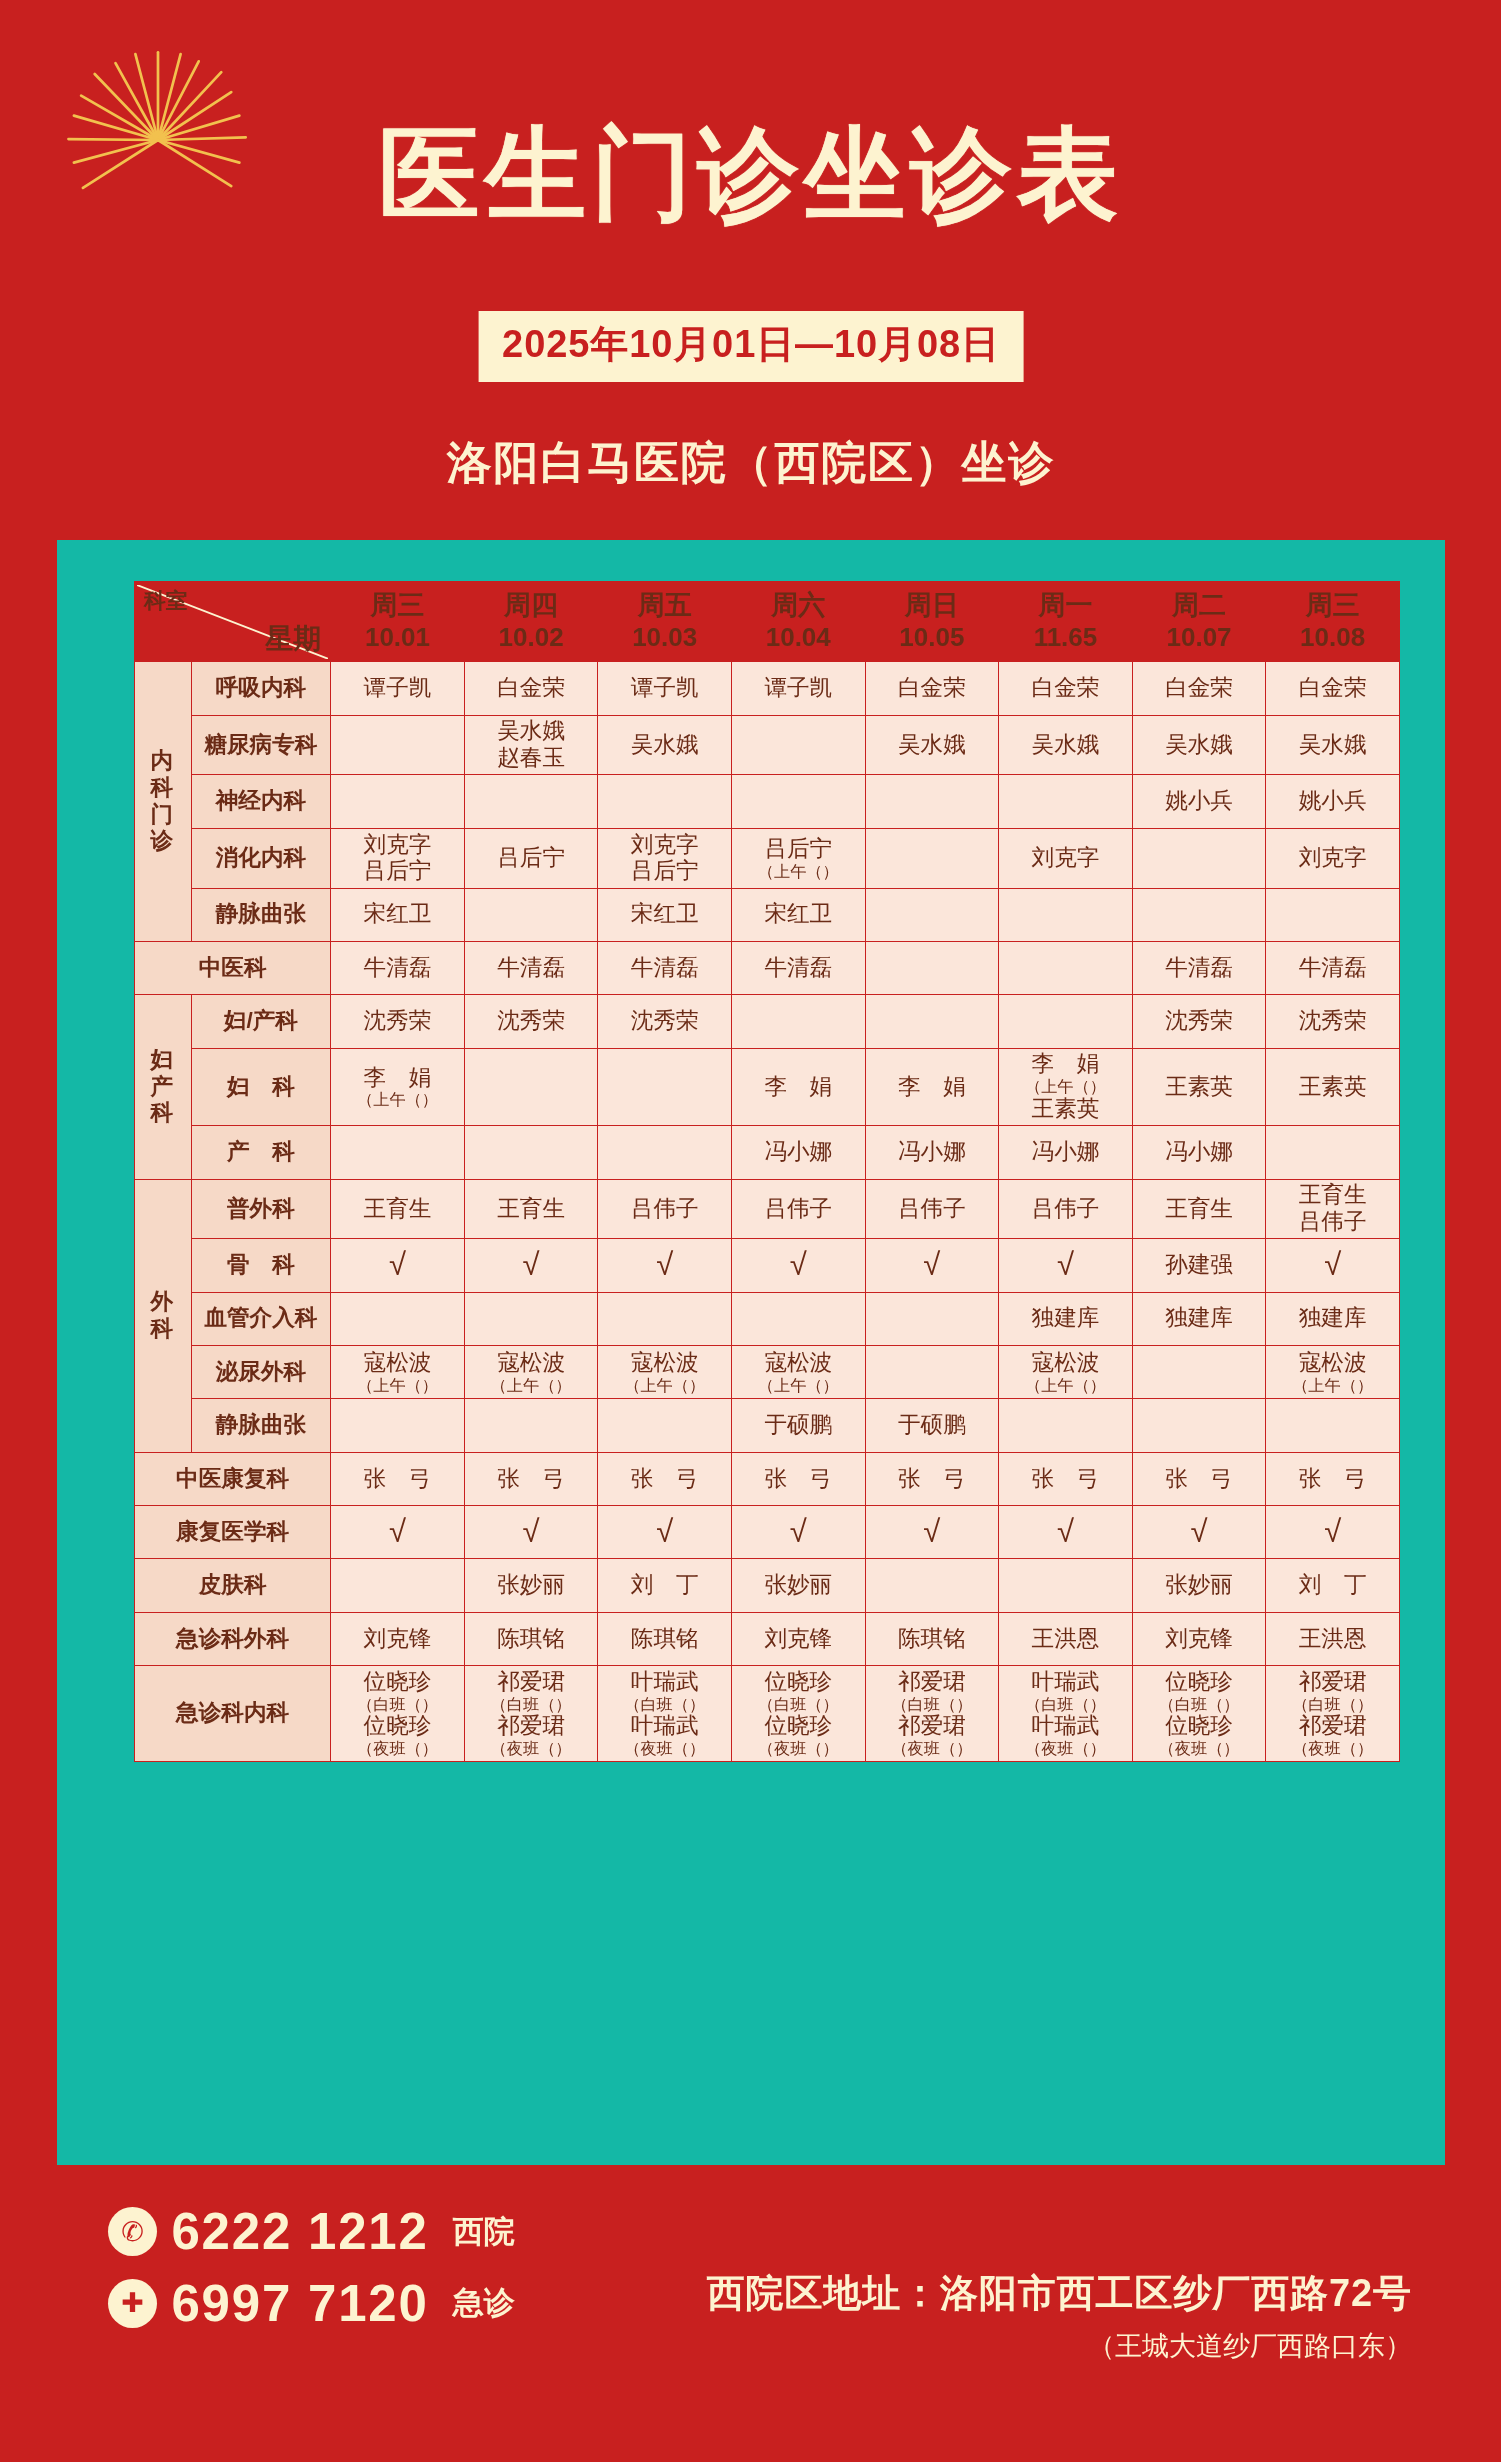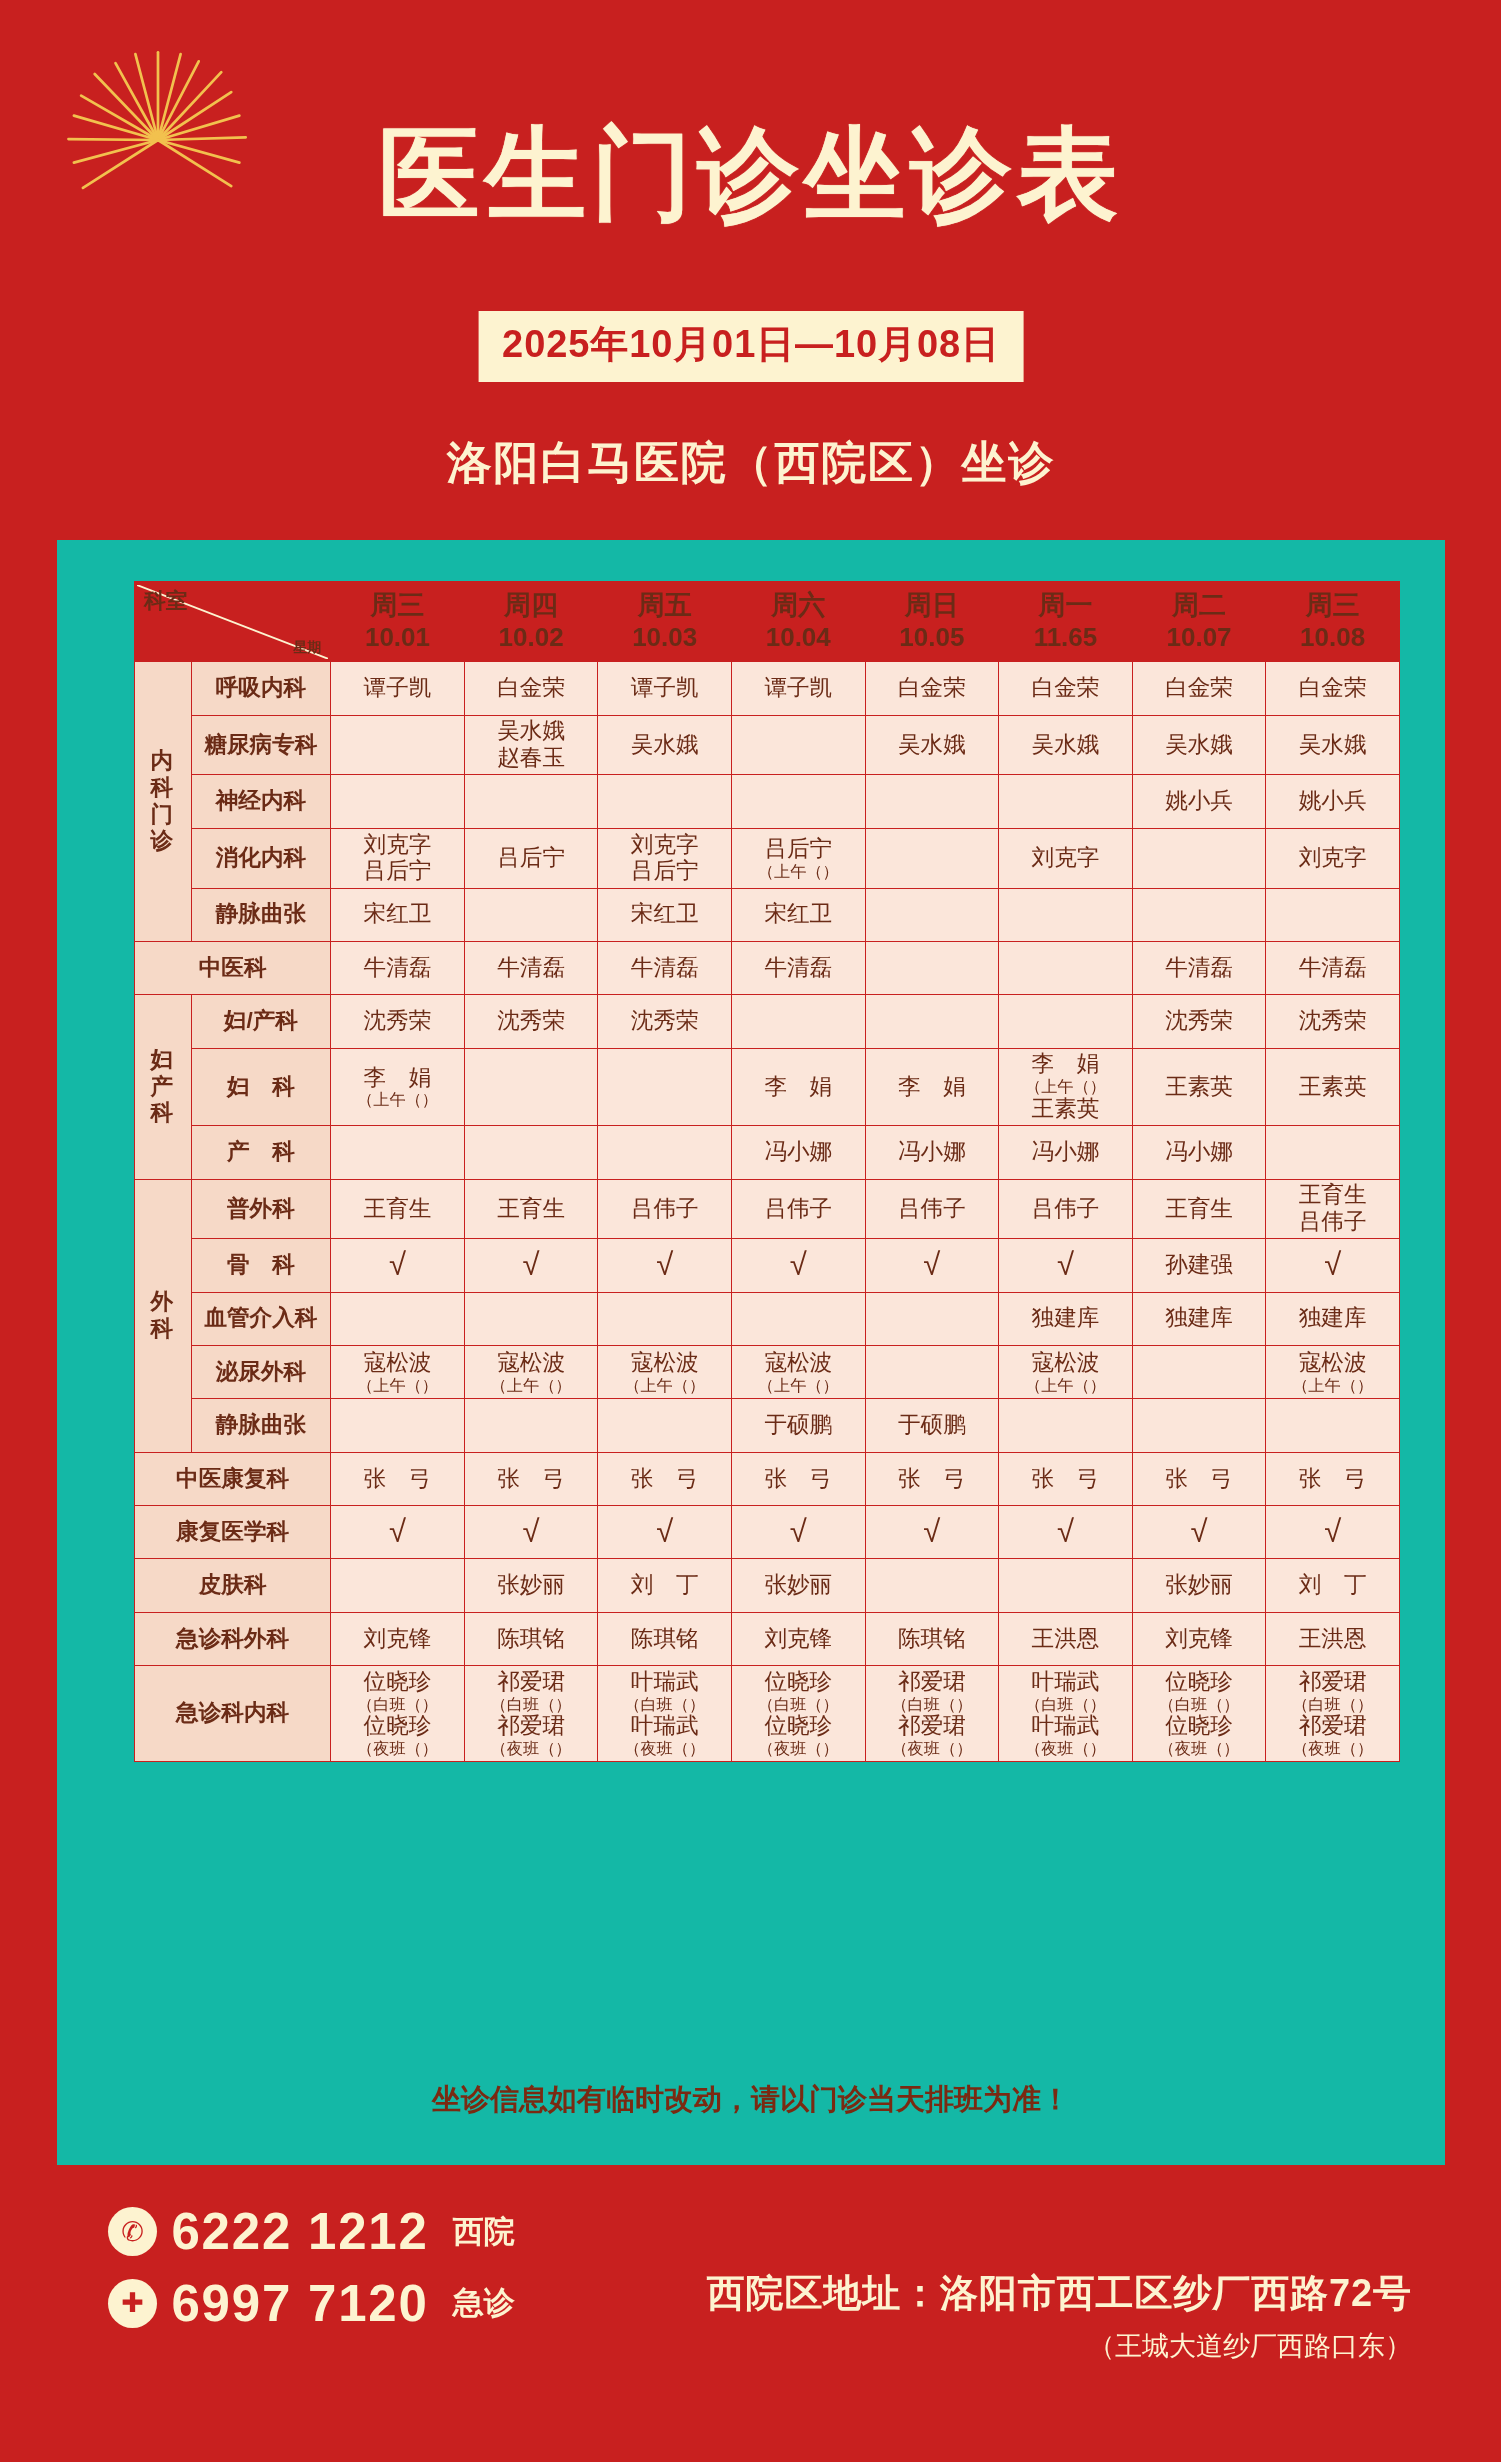--- a/index.html
+++ b/index.html
@@ -61,21 +61,21 @@
   thead td{
     background:#c8201f;color:#fdf3d0;font-weight:bold;font-size:27px;
     border:1.8px solid #c8201f;
   }
   td.corner{
     background:#c8201f;color:#fdf3d0;position:relative;height:74px;
     padding:0;
   }
   .corner-inner{position:relative;width:100%;height:100%;}
   .corner-ks{position:absolute;left:7.2px;top:3.6px;font-size:21.7px;}
-  .corner-xq{position:absolute;right:7.2px;bottom:3.6px;font-size:14px;}
+  .corner-xq{position:absolute;right:7.2px;bottom:3.6px;font-size:28px;}
   .corner-line{
     position:absolute;left:0;top:0;width:100%;height:100%;
   }
   .dayname{display:block;font-size:27px;}
   .daydate{display:block;font-size:26px;}
   .sub{font-size:16.2px;display:block;line-height:1.1;}
   .chk{font-size:31px;color:#6b2b16;}
   .note{
     position:absolute;left:0;right:0;bottom:45px;text-align:center;
     font-size:29px;color:#7a2a12;font-weight:bold;
@@ -608,21 +608,20 @@
           </td>
           <td class="cell">
             <div>祁爱珺</div>
             <span class="sub">（白班（）</span>
             <div>祁爱珺</div>
             <span class="sub">（夜班（）</span>
           </td>
         </tr>
       </tbody>
   </table>
-  <div class="note">坐诊信息如有临时改动，请以门诊当天排班为准！</div>
 </div>
 
 <div class="footer">
   <div class="phones">
     <div class="phone-row">
       <div class="phone-ico">✆</div>
       <div class="phone-num">6222 1212</div>
       <div class="phone-tag">西院</div>
     </div>
     <div class="phone-row">

